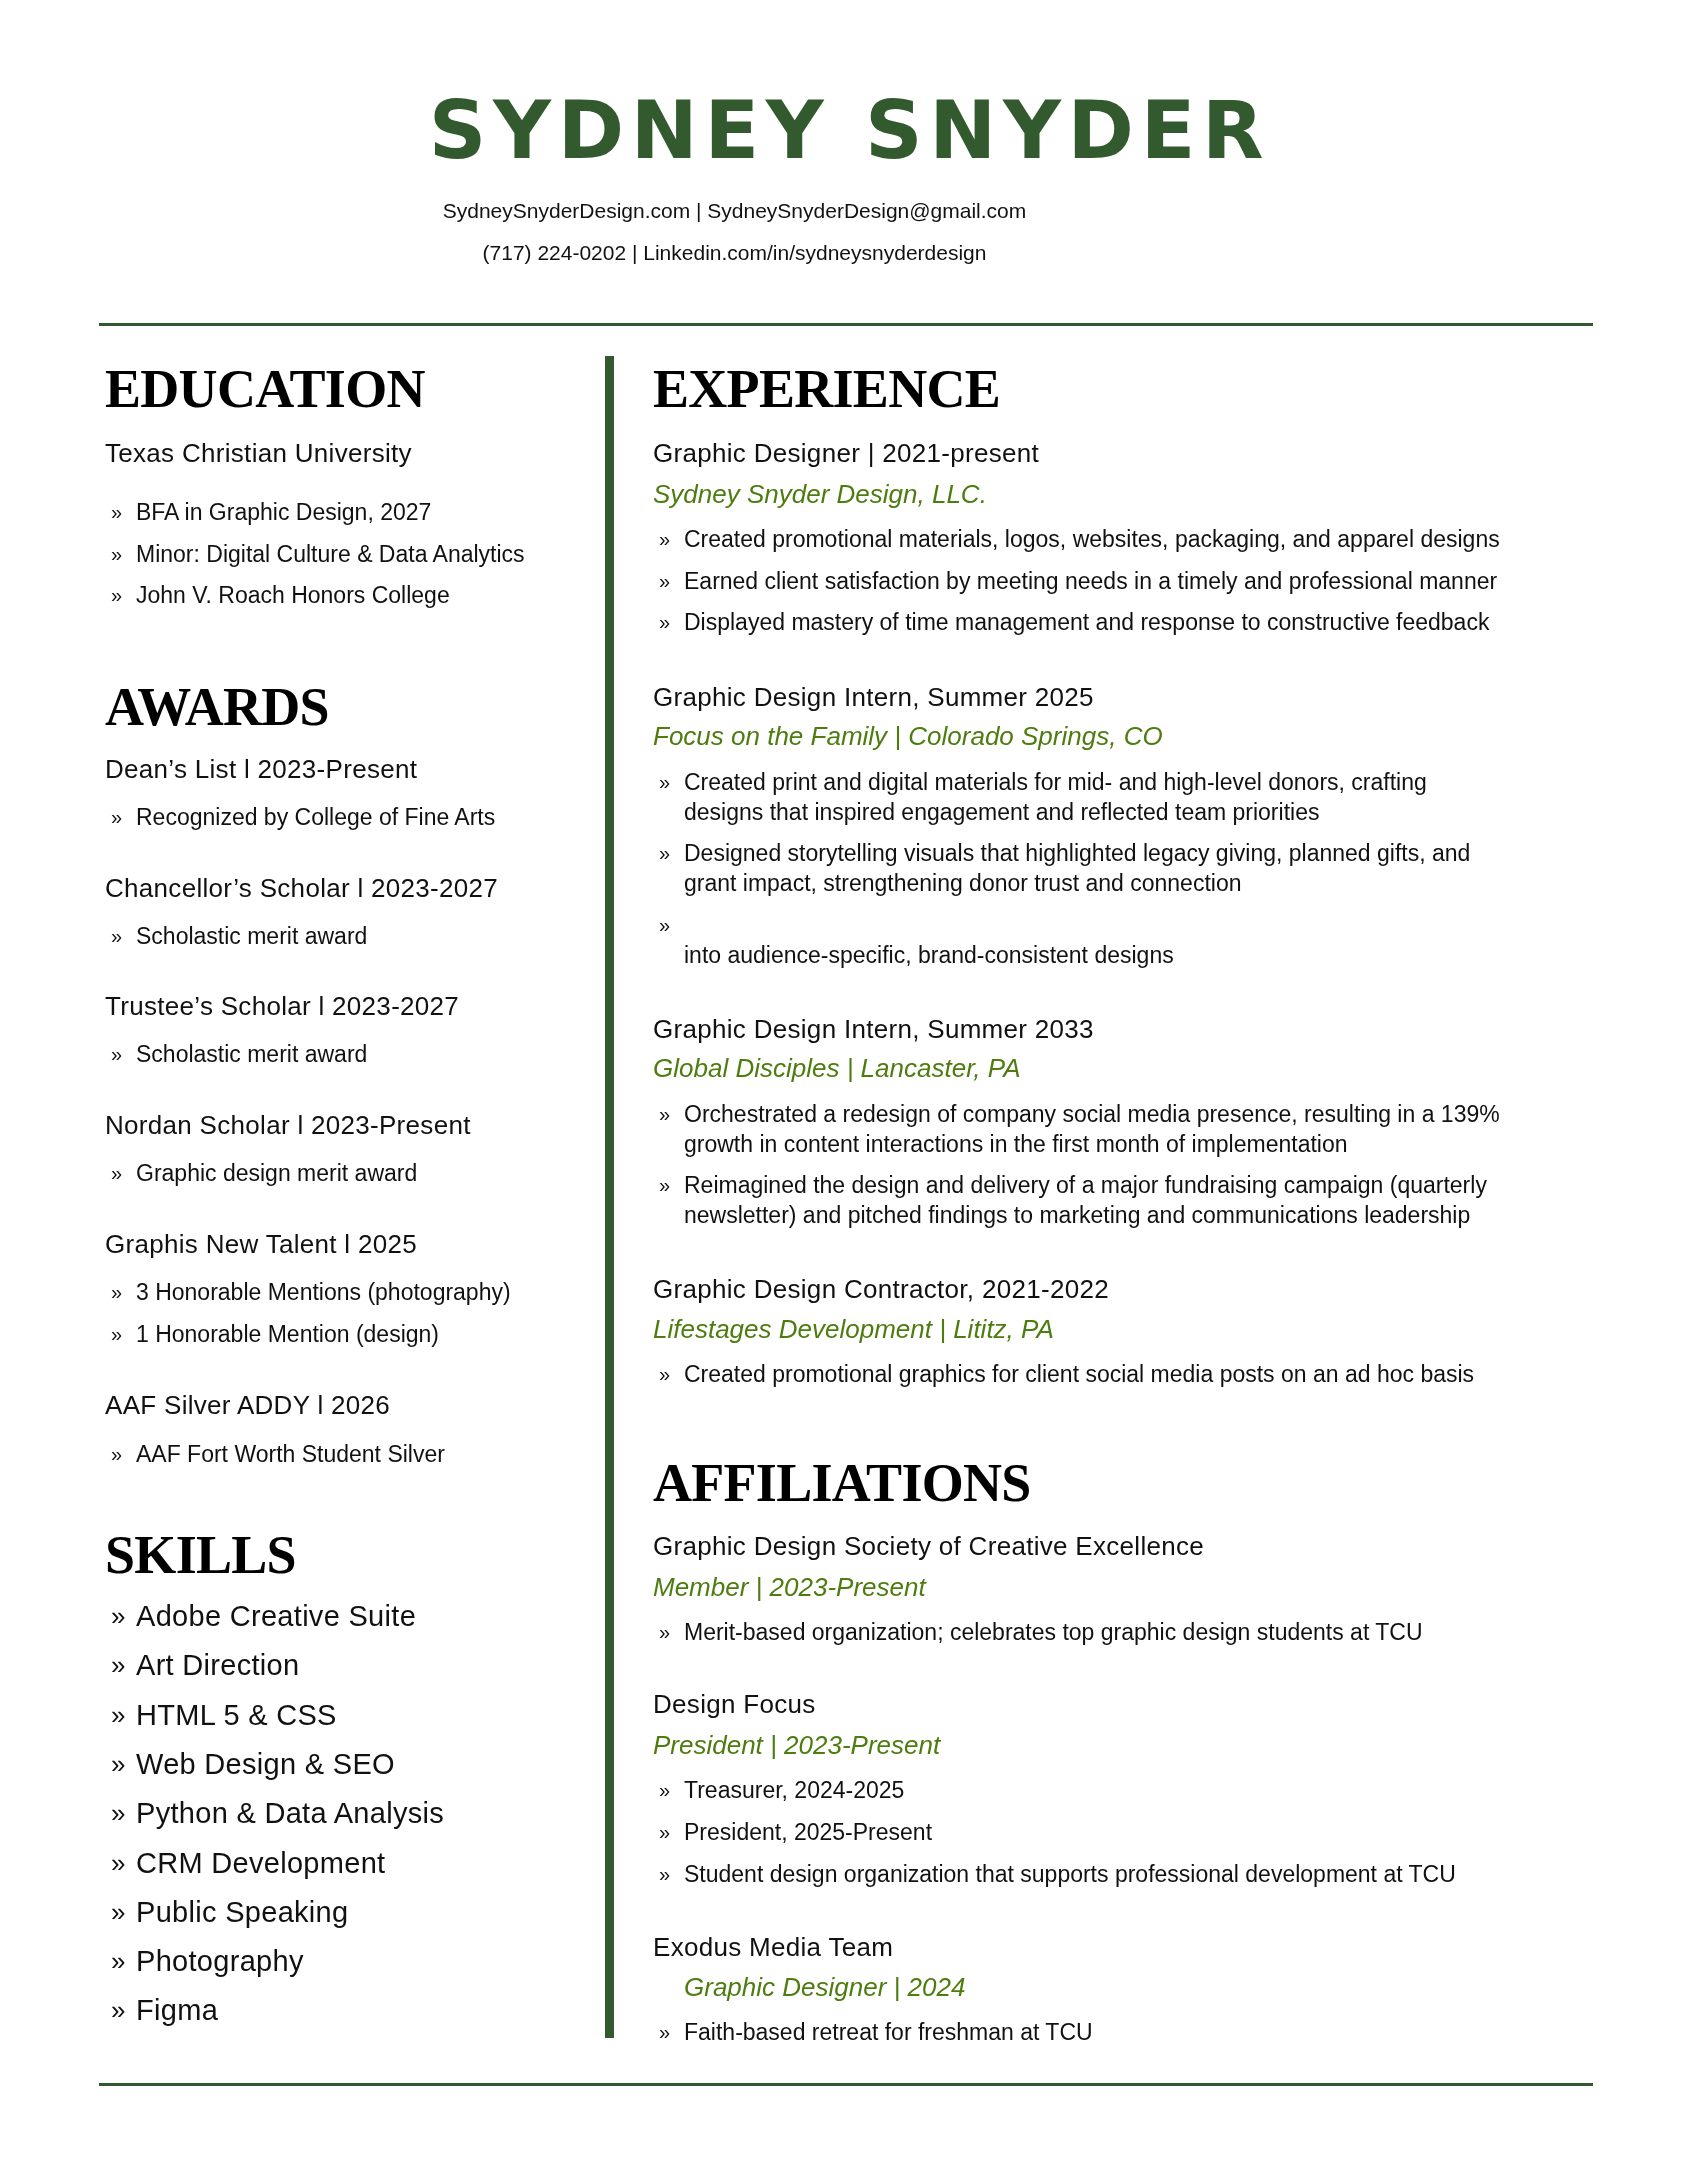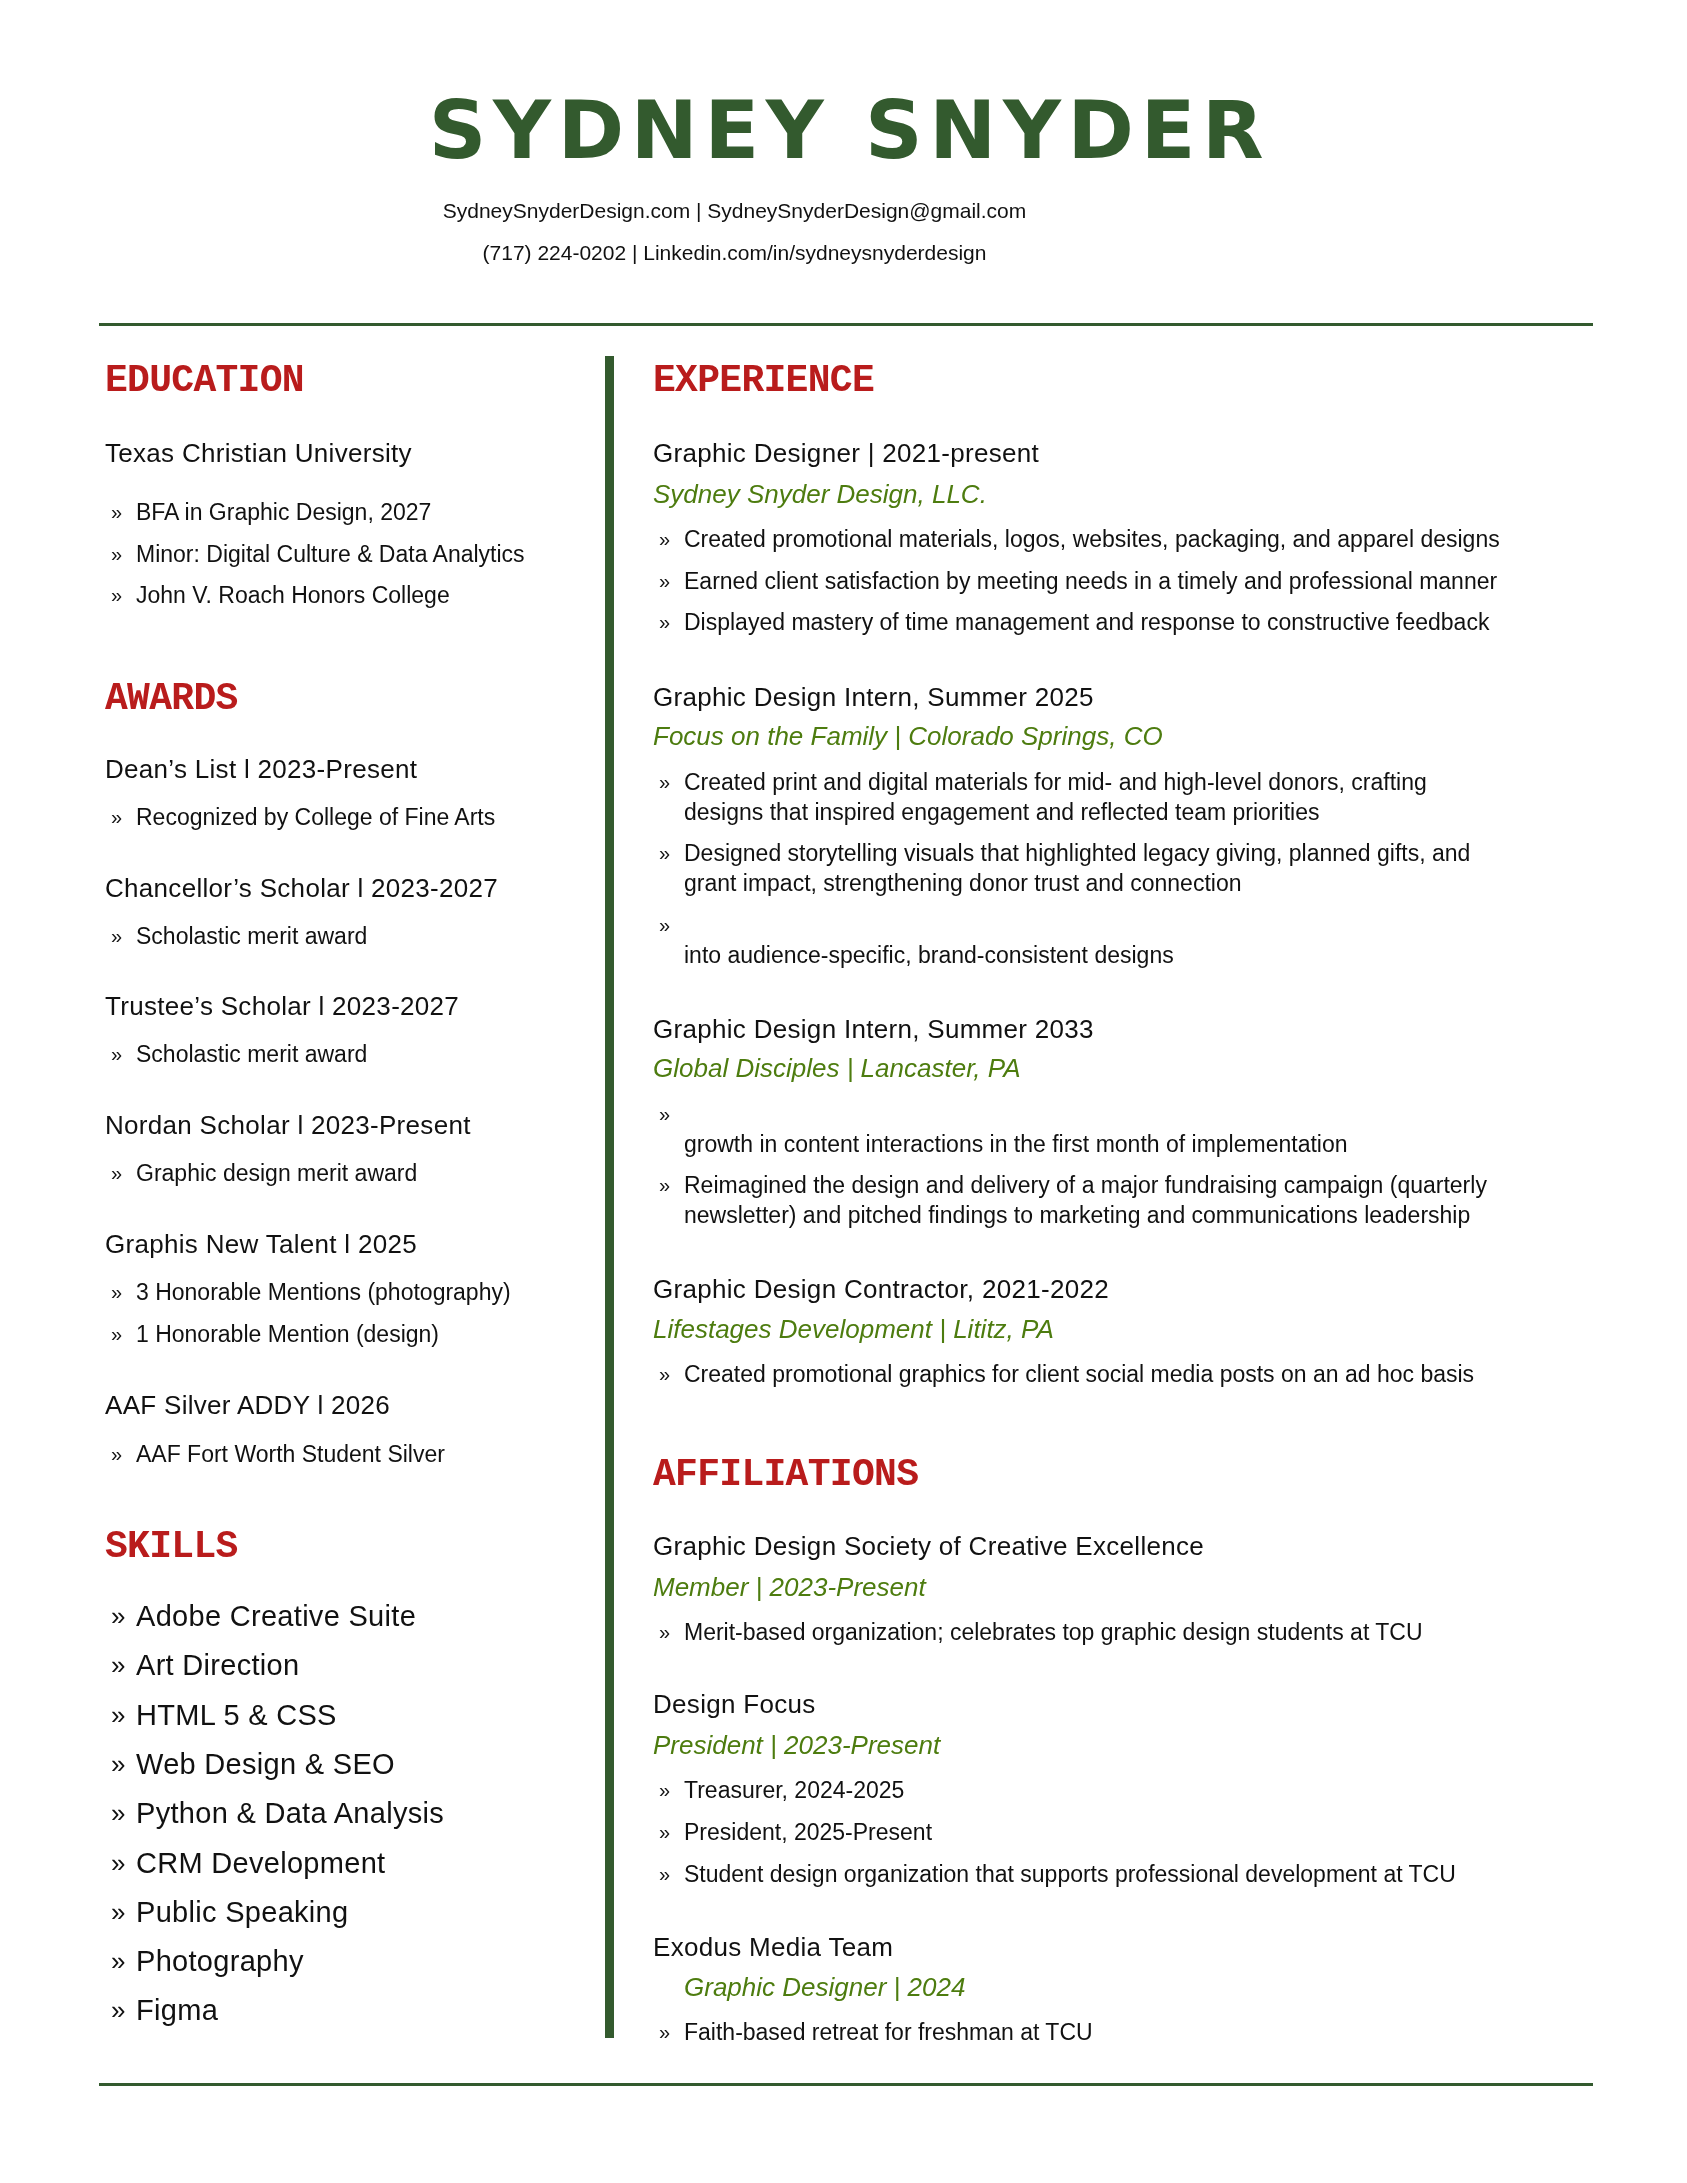--- a/index.html
+++ b/index.html
@@ -5,22 +5,22 @@
   html,body{margin:0;padding:0;background:#ffffff;}
   body{width:1687px;height:2183px;position:relative;overflow:hidden;
        font-family:"Liberation Sans","DejaVu Sans",sans-serif;color:#111;}
   .abs{position:absolute;padding-left:6px;}
   .name{left:0;width:1687px;top:91px;text-align:center;font-size:80px;font-weight:700;
         letter-spacing:6.7px;color:#335a2e;line-height:1;
         font-family:"DejaVu Sans","Liberation Sans",sans-serif;}
   .contact{left:0;width:1457px;text-align:center;font-size:21px;color:#111;line-height:1;}
   .rule{background:#335a2e;height:3.4px;left:99px;width:1488px;}
   .vrule{background:#335a2e;width:3.4px;left:605px;top:356px;height:1682px;}
-  .h2{font-size:38px;font-weight:700;color:#b91c1c;line-height:1;letter-spacing:-0.7px;
-      font-family:Liberation Mono, monospace;}
+  .h2{font-size:54px;font-weight:700;color:#000000;line-height:1;letter-spacing:-0.7px;
+      font-family:Liberation Serif, serif;}
   .h3{font-size:26px;line-height:1;color:#111;letter-spacing:0.3px;}
   .h3 .sep{font-weight:400;}
   .h3 .date{font-weight:400;}
   .sub{font-size:26px;font-style:italic;line-height:1;color:#4d7c0f;font-weight:300;}
   .li{font-size:23px;line-height:30px;color:#111;padding-left:37px;position:absolute;}
   .li .b{position:absolute;left:12px;top:0;font-size:20px;}
   .skill{font-size:29px;line-height:1;color:#111;position:absolute;padding-left:37px;letter-spacing:0.3px;}
   .skill .b{position:absolute;left:12px;top:1.3px;font-size:26px;}
 </style>
 </head>
@@ -86,21 +86,21 @@
   <div class="li" style="left:647px;top:607px"><span class="b">»</span><span>Displayed mastery of time management and response to constructive feedback</span></div>
 
   <div class="abs h3" style="left:647px;top:684px">Graphic Design Intern, Summer 2025</div>
   <div class="abs sub" style="left:647px;top:723px">Focus on the Family | Colorado Springs, CO</div>
   <div class="li" style="left:647px;top:767px"><span class="b">»</span><span>Created print and digital materials for mid- and high-level donors, crafting</span><br><span>designs that inspired engagement and reflected team priorities</span></div>
   <div class="li" style="left:647px;top:838px"><span class="b">»</span><span>Designed storytelling visuals that highlighted legacy giving, planned gifts, and</span><br><span>grant impact, strengthening donor trust and connection</span></div>
   <div class="li" style="left:647px;top:910px"><span class="b">»</span><br><span>into audience-specific, brand-consistent designs</span></div>
 
   <div class="abs h3" style="left:647px;top:1016px">Graphic Design Intern, Summer 2033</div>
   <div class="abs sub" style="left:647px;top:1055px">Global Disciples | Lancaster, PA</div>
-  <div class="li" style="left:647px;top:1099px"><span class="b">»</span><br><span>growth in content interactions in the first month of implementation</span></div>
+  <div class="li" style="left:647px;top:1099px"><span class="b">»</span><span>Orchestrated a redesign of company social media presence, resulting in a 139%</span><br><span>growth in content interactions in the first month of implementation</span></div>
   <div class="li" style="left:647px;top:1170px"><span class="b">»</span><span>Reimagined the design and delivery of a major fundraising campaign (quarterly</span><br><span>newsletter) and pitched findings to marketing and communications leadership</span></div>
 
   <div class="abs h3" style="left:647px;top:1276px">Graphic Design Contractor, 2021-2022</div>
   <div class="abs sub" style="left:647px;top:1316px">Lifestages Development | Lititz, PA</div>
   <div class="li" style="left:647px;top:1359px"><span class="b">»</span><span>Created promotional graphics for client social media posts on an ad hoc basis</span></div>
 </section>
 
 <section>
   <div class="abs h2" style="left:647px;top:1456px">AFFILIATIONS</div>
 

